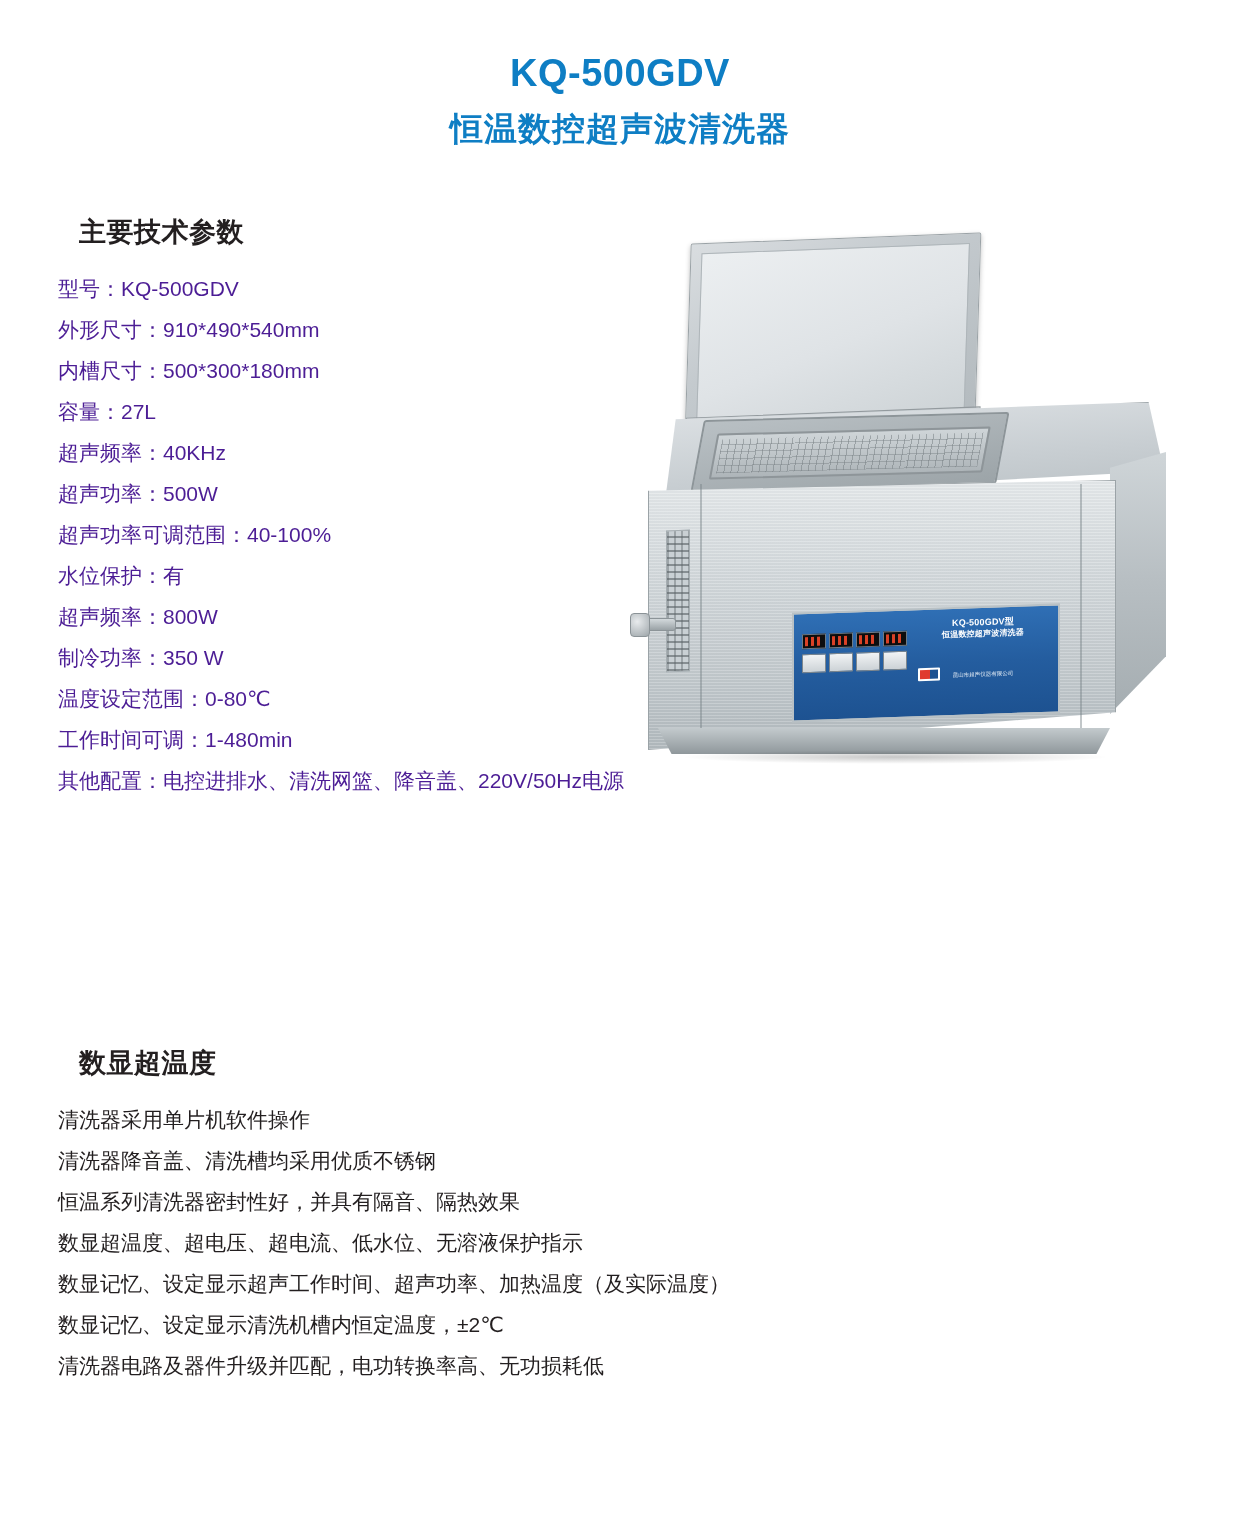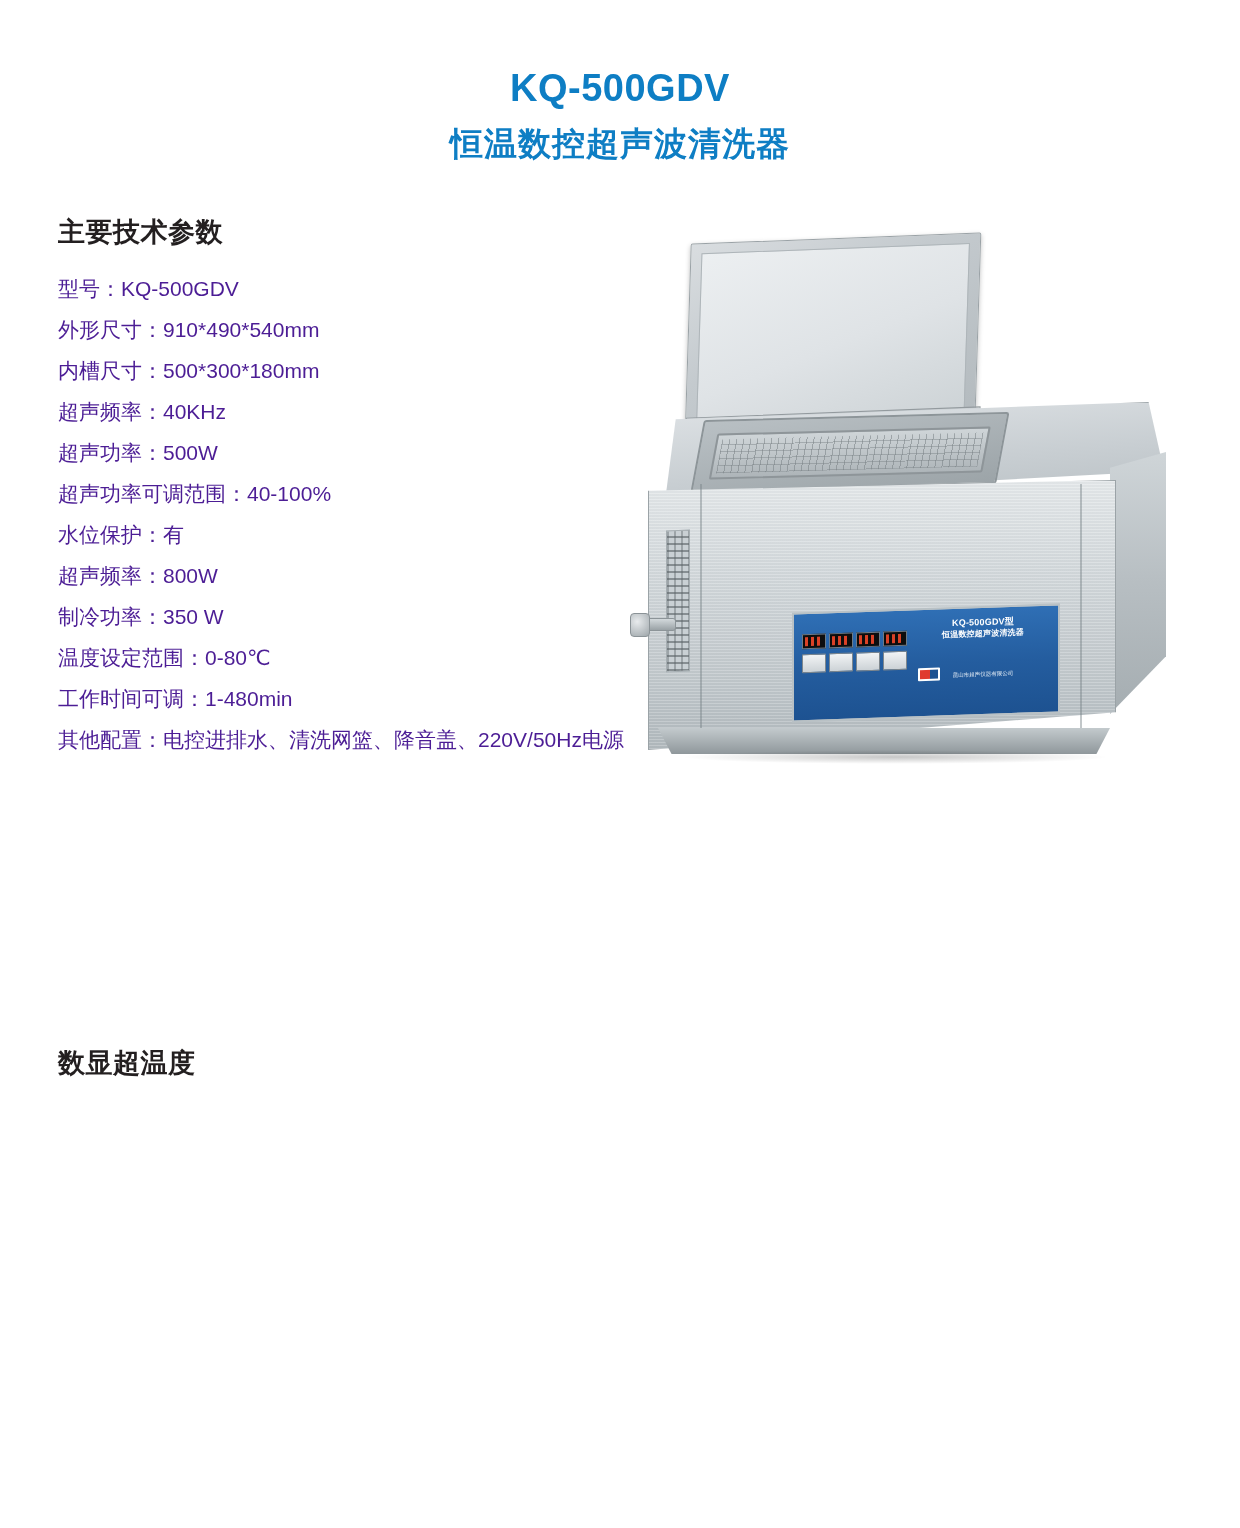--- a/index.html
+++ b/index.html
@@ -13,21 +13,21 @@
     position: relative;
     font-family: "Liberation Sans", "DejaVu Sans", sans-serif;
     color: #231f20;
     overflow: hidden;
   }
 
   
   .header {
     width: 100%;
     text-align: center;
-    padding-top: 65px;
+    padding-top: 50px;
   }
   .title-main {
     font-size: 38px;
     font-weight: 700;
     color: #0e7ec4;
     letter-spacing: 0.5px;
     line-height: 1.25;
   }
   .title-sub {
     font-size: 33px;
@@ -44,20 +44,21 @@
     left: 58px;
     top: 214px;
     width: 560px;
   }
   .section-heading {
     font-size: 27px;
     font-weight: 700;
     color: #231f20;
     margin-bottom: 18px;
     letter-spacing: 0.5px;
+    margin-left: 21px;
   }
   .spec-list {
     list-style: none;
     margin: 0;
     padding: 0;
   }
   .spec-list li {
     font-size: 21px;
     line-height: 41px;
     color: #4c1d95;
@@ -360,20 +361,21 @@
   <div class="title-main">KQ-500GDV</div>
   <div class="title-sub">恒温数控超声波清洗器</div>
 </div>
 
 <div class="specs">
   <div class="section-heading">主要技术参数</div>
   <ul class="spec-list">
     <li>型号：KQ-500GDV</li>
     <li>外形尺寸：910*490*540mm</li>
     <li>内槽尺寸：500*300*180mm</li>
+    <li>容量：27L</li>
     <li>超声频率：40KHz</li>
     <li>超声功率：500W</li>
     <li>超声功率可调范围：40-100%</li>
     <li>水位保护：有</li>
     <li>超声频率：800W</li>
     <li>制冷功率：350 W</li>
     <li>温度设定范围：0-80℃</li>
     <li>工作时间可调：1-480min</li>
     <li>其他配置：电控进排水、清洗网篮、降音盖、220V/50Hz电源</li>
   </ul>
@@ -439,13 +441,22 @@
       <div class="panel-brand">昆山市超声仪器有限公司</div>
     </div>
 
     <div class="base"></div>
     <div class="shadow"></div>
   </div>
 </div>
 
 <div class="features">
   <div class="section-heading">数显超温度</div>
+  <ul class="feature-list">
+    <li>清洗器采用单片机软件操作</li>
+    <li>清洗器降音盖、清洗槽均采用优质不锈钢</li>
+    <li>恒温系列清洗器密封性好，并具有隔音、隔热效果</li>
+    <li>数显超温度、超电压、超电流、低水位、无溶液保护指示</li>
+    <li>数显记忆、设定显示超声工作时间、超声功率、加热温度（及实际温度）</li>
+    <li>数显记忆、设定显示清洗机槽内恒定温度，±2℃</li>
+    <li>清洗器电路及器件升级并匹配，电功转换率高、无功损耗低</li>
+  </ul>
 </div>
 
 </body></html>

